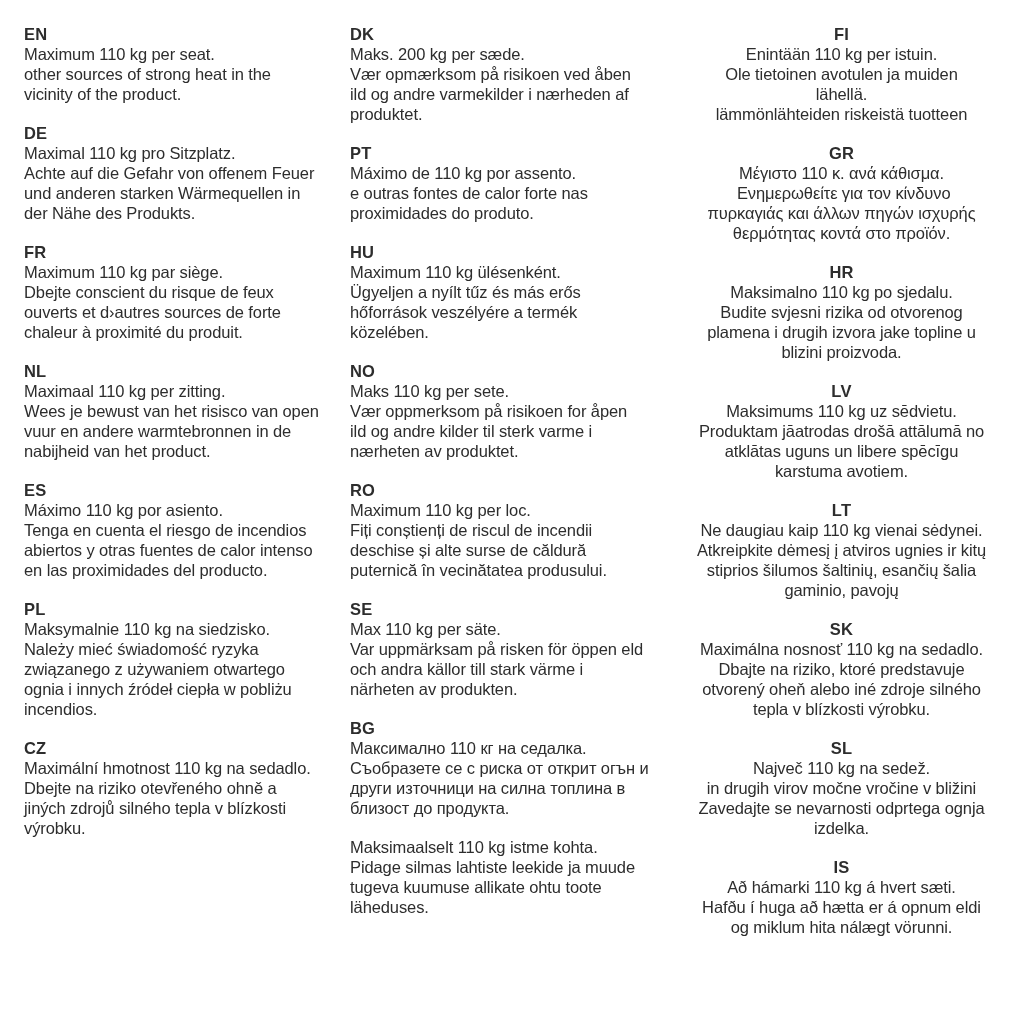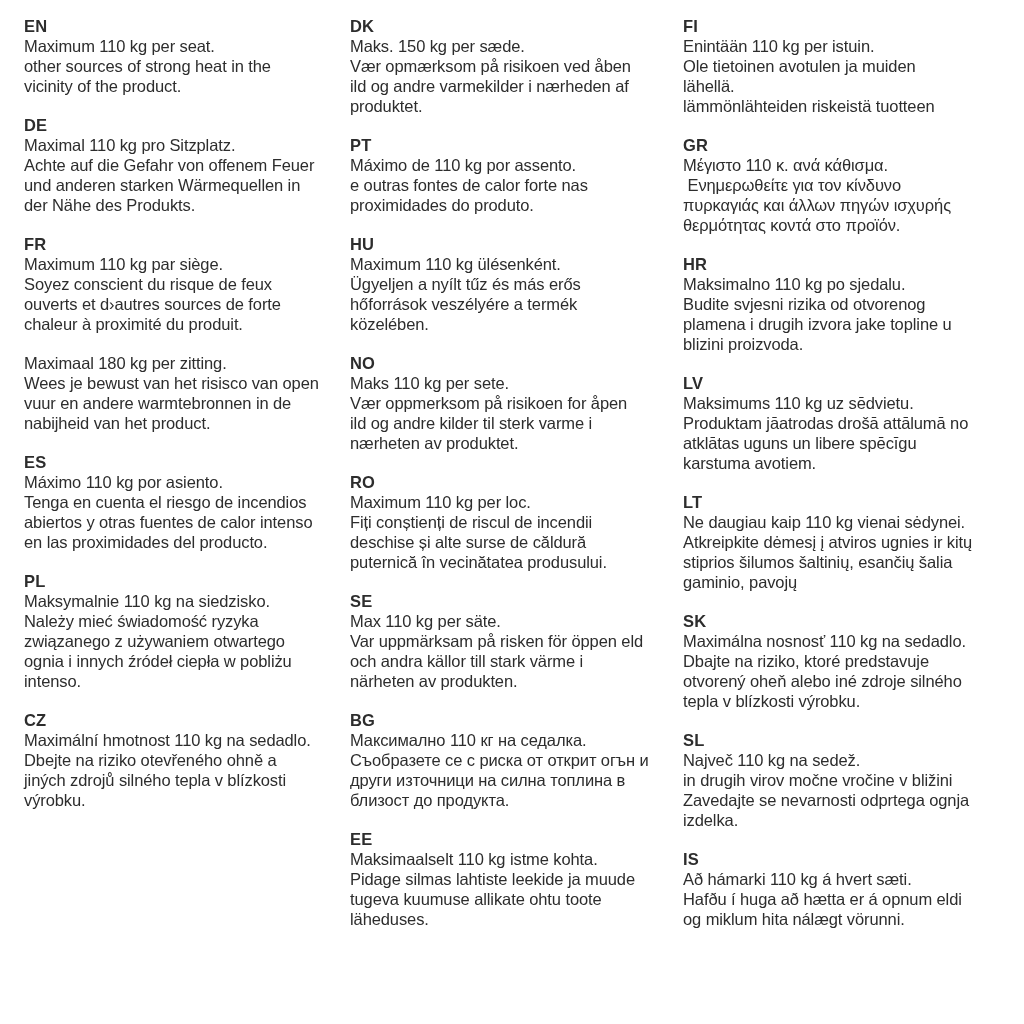--- a/index.html
+++ b/index.html
@@ -11,29 +11,29 @@
     height: 1024px;
     background: #ffffff;
     font-family: "Liberation Sans", sans-serif;
     color: #2d2d2d;
     overflow: hidden;
   }
   .sheet {
     box-sizing: border-box;
     width: 1004px;
     height: 1024px;
-    padding: 16px 0 0 24px;
+    padding: 24px 0 0 24px;
     display: flex;
   }
   .col {
     flex: 0 0 auto;
   }
   .col-0 { width: 326px; }
   .col-1 { width: 333px; }
-  .col-2 { width: 317px; }
+  .col-2 { width: 317px; text-align: center; }
   .block {
     margin: 0 0 19px 0;
   }
   .code {
     margin: 0;
     font-size: 16.5px;
     font-weight: bold;
     line-height: 20px;
     letter-spacing: 0.2px;
   }
@@ -65,29 +65,30 @@
           <div class="line">Achte auf die Gefahr von offenem Feuer</div>
           <div class="line">und anderen starken Wärmequellen in</div>
           <div class="line">der Nähe des Produkts.</div>
         </div>
   </section>
 
   <section class="block">
     <h2 class="code">FR</h2>
     <div class="lines">
           <div class="line">Maximum 110 kg par siège.</div>
-          <div class="line">Soyez conscient du risque de feux</div>
+          <div class="line">Dbejte conscient du risque de feux</div>
           <div class="line">ouverts et d›autres sources de forte</div>
           <div class="line">chaleur à proximité du produit.</div>
         </div>
   </section>
 
   <section class="block">
-    <div class="lines">
-          <div class="line">Maximaal 180 kg per zitting.</div>
+    <h2 class="code">NL</h2>
+    <div class="lines">
+          <div class="line">Maximaal 110 kg per zitting.</div>
           <div class="line">Wees je bewust van het risisco van open</div>
           <div class="line">vuur en andere warmtebronnen in de</div>
           <div class="line">nabijheid van het product.</div>
         </div>
   </section>
 
   <section class="block">
     <h2 class="code">ES</h2>
     <div class="lines">
           <div class="line">Máximo 110 kg por asiento.</div>
@@ -98,39 +99,39 @@
   </section>
 
 
   <section class="block">
     <h2 class="code">PL</h2>
     <div class="lines">
           <div class="line">Maksymalnie 110 kg na siedzisko.</div>
           <div class="line">Należy mieć świadomość ryzyka</div>
           <div class="line">związanego z używaniem otwartego</div>
           <div class="line">ognia i innych źródeł ciepła w pobliżu</div>
-          <div class="line">intenso.</div>
+          <div class="line">incendios.</div>
         </div>
   </section>
 
   <section class="block">
     <h2 class="code">CZ</h2>
     <div class="lines">
           <div class="line">Maximální hmotnost 110 kg na sedadlo.</div>
           <div class="line">Dbejte na riziko otevřeného ohně a</div>
           <div class="line">jiných zdrojů silného tepla v blízkosti</div>
           <div class="line">výrobku.</div>
         </div>
   </section>
 </div>
     <div class="col col-1">
   <section class="block">
     <h2 class="code">DK</h2>
     <div class="lines">
-          <div class="line">Maks. 150 kg per sæde.</div>
+          <div class="line">Maks. 200 kg per sæde.</div>
           <div class="line">Vær opmærksom på risikoen ved åben</div>
           <div class="line">ild og andre varmekilder i nærheden af</div>
           <div class="line">produktet.</div>
         </div>
   </section>
 
   <section class="block">
     <h2 class="code">PT</h2>
     <div class="lines">
           <div class="line">Máximo de 110 kg por assento.</div>
@@ -183,21 +184,20 @@
     <h2 class="code">BG</h2>
     <div class="lines">
           <div class="line">Максимално 110 кг на седалка.</div>
           <div class="line">Съобразете се с риска от открит огън и</div>
           <div class="line">други източници на силна топлина в</div>
           <div class="line">близост до продукта.</div>
         </div>
   </section>
 
   <section class="block">
-    <h2 class="code">EE</h2>
     <div class="lines">
           <div class="line">Maksimaalselt 110 kg istme kohta.</div>
           <div class="line">Pidage silmas lahtiste leekide ja muude</div>
           <div class="line">tugeva kuumuse allikate ohtu toote</div>
           <div class="line">läheduses.</div>
         </div>
   </section>
 </div>
     <div class="col col-2">
   <section class="block">

